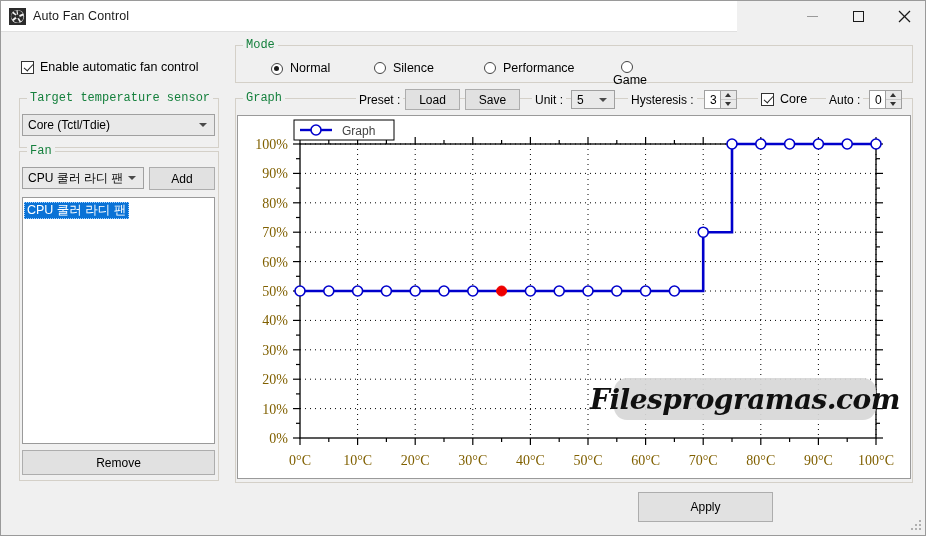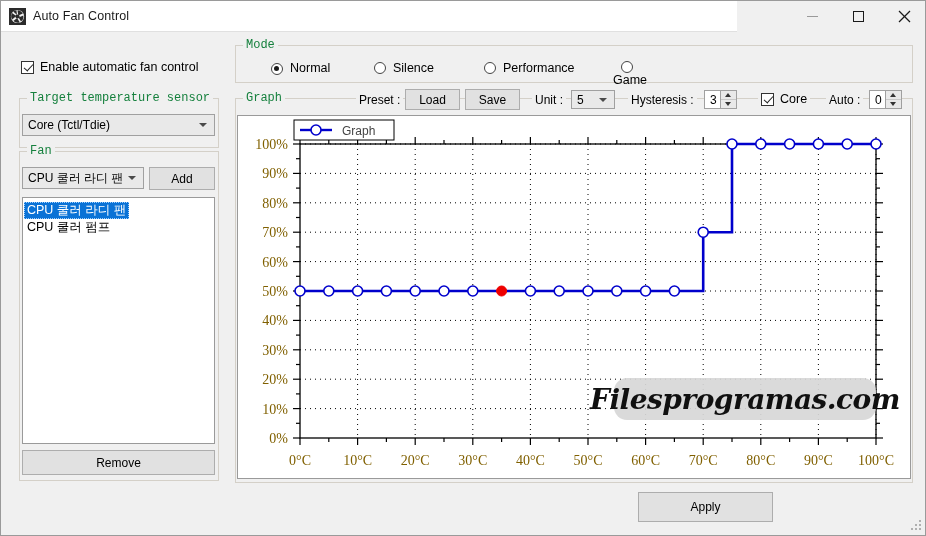--- a/index.html
+++ b/index.html
@@ -286,23 +286,20 @@
     <span class="chev"></span>
   </div>
   <div class="btn" style="left:148px; top:166px; width:66px; height:23px;">
     <span>Add</span>
   </div>
 
   <div class="listbox" style="left:21px; top:196px; width:193px; height:247px;">
     <div style="padding:2px 0 0 1px;">
       <div>
         <span class="list-item selected">CPU 쿨러 라디 팬</span>
-      </div>
-      <div class="list-item">
-        <span>CPU 쿨러 펌프</span>
       </div>
     </div>
   </div>
 
   <div class="btn" style="left:21px; top:449px; width:193px; height:25px;">
     <span>Remove</span>
   </div>
 
   <div class="groupbox" style="left:234px; top:44px; width:678px; height:38px;">
     <span class="group-label">Mode</span>

